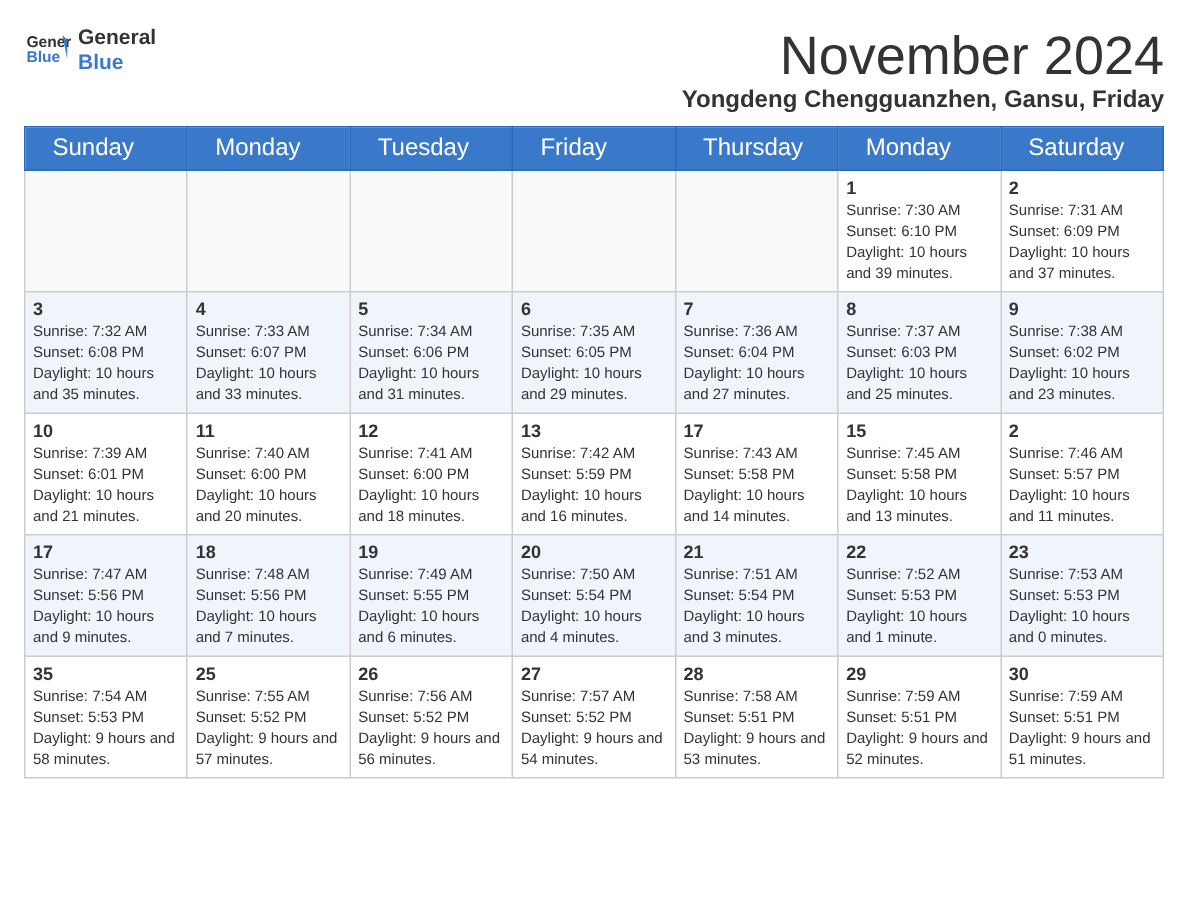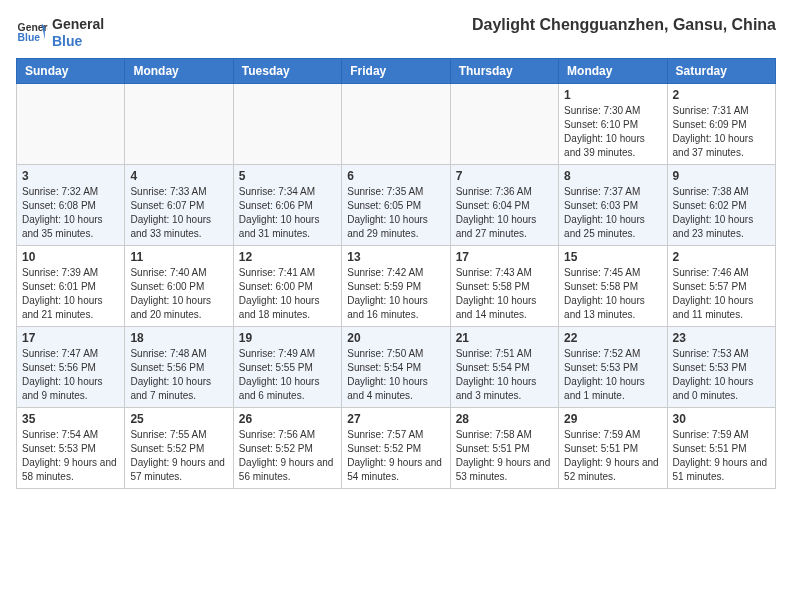--- a/index.html
+++ b/index.html
@@ -39,23 +39,23 @@
       color: #333;
     }
     .calendar {
       width: 100%;
       border-collapse: collapse;
       margin-top: 8px;
     }
     .calendar th {
       background-color: #3a78c9;
       color: #fff;
-      padding: 5px 8px;
-      font-size: 12px;
-      font-weight: bold;
+      padding: 5px 18px;
+      font-size: 16px;
+      font-weight: normal;
       border: 1px solid #2a68b9;
       text-align: left;
     }
     .calendar td {
       border: 1px solid #ccc;
       vertical-align: top;
       padding: 4px 5px;
       font-size: 10.5px;
       color: #333;
       width: calc(100% / 7);
@@ -89,21 +89,22 @@
       <text x="2" y="18" font-size="13" font-weight="bold" fill="#333">General</text>
       <text x="2" y="30" font-size="13" font-weight="bold" fill="#3a78c9">Blue</text>
       <polygon points="32,8 40,16 36,12 36,28" fill="#3a78c9"></polygon>
     </svg>
     <div>
       <div style="font-size:14px;font-weight:bold;color:#333;line-height:1.2">General</div>
       <div style="font-size:14px;font-weight:bold;color:#3a78c9;line-height:1.2">Blue</div>
     </div>
   </div>
   <div class="title-block">
-    <div class="location-title">Daylight Chengguanzhen, Gansu, China</div>
+    <div class="month-title">November 2024</div>
+    <div class="location-title">Yongdeng Chengguanzhen, Gansu, Friday</div>
   </div>
 </div>
 
 <table class="calendar">
   <thead>
     <tr>
     <th>Sunday</th>
         <th>Monday</th>
         <th>Tuesday</th>
         <th>Friday</th>

